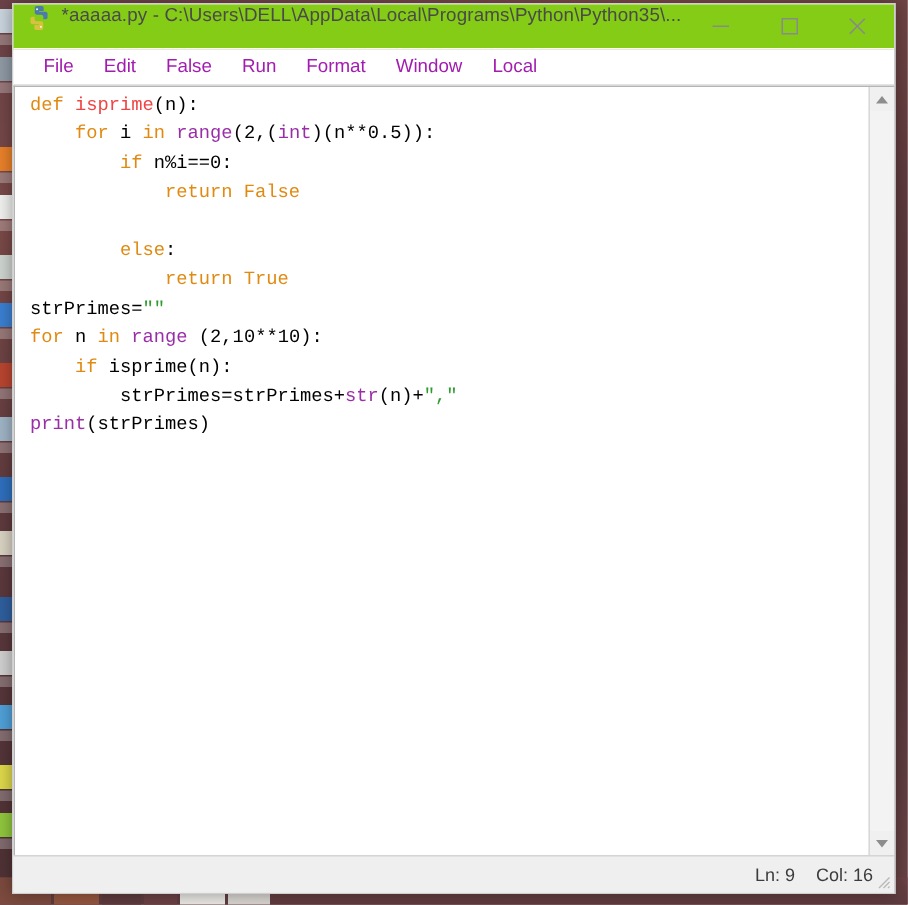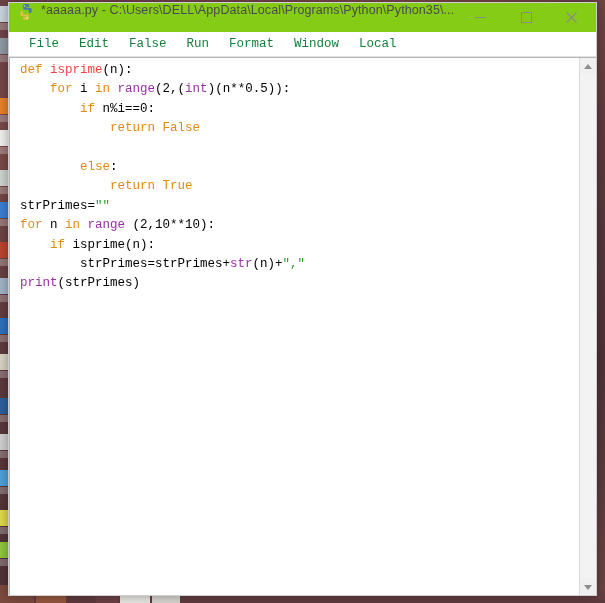--- a/index.html
+++ b/index.html
@@ -118,24 +118,24 @@
     height: 23px;
     min-height: 23px;
     background: #ffffff;
     display: flex;
     align-items: center;
     padding-left: 10px;
     border-bottom: 1px solid #e3e3e3;
   }
   .menu-item {
     font-size: 12.5px;
-    color: #15803d;
+    color: #a21caf;
     padding: 2px 10px 3px 10px;
     white-space: nowrap;
-    font-family: Liberation Mono, monospace;
+    font-family: Liberation Sans, sans-serif;
   }
 
   
   #editor-wrap {
     flex: 1 1 auto;
     display: flex;
     position: relative;
     background: #ffffff;
     border-top: 1px solid #b5b5b5;
     border-left: 1px solid #b5b5b5;
@@ -358,13 +358,24 @@
       </div>
       <div id="sb-track">
         <div id="sb-thumb"></div>
       </div>
       <div class="sb-btn">
         <div class="arrow arrow-down"></div>
       </div>
     </div>
   </div>
 
+  <div id="statusbar">
+    <span>Ln: 9</span>
+    <span>Col: 16</span>
+    <div id="resize-grip">
+      <svg width="12" height="12" viewBox="0 0 12 12">
+        <line x1="11" y1="4" x2="4" y2="11" stroke="#b9b9b9" stroke-width="1"></line>
+        <line x1="11" y1="7" x2="7" y2="11" stroke="#b9b9b9" stroke-width="1"></line>
+        <line x1="11" y1="10" x2="10" y2="11" stroke="#b9b9b9" stroke-width="1"></line>
+      </svg>
+    </div>
+  </div>
 </div>
 
 </body></html>

